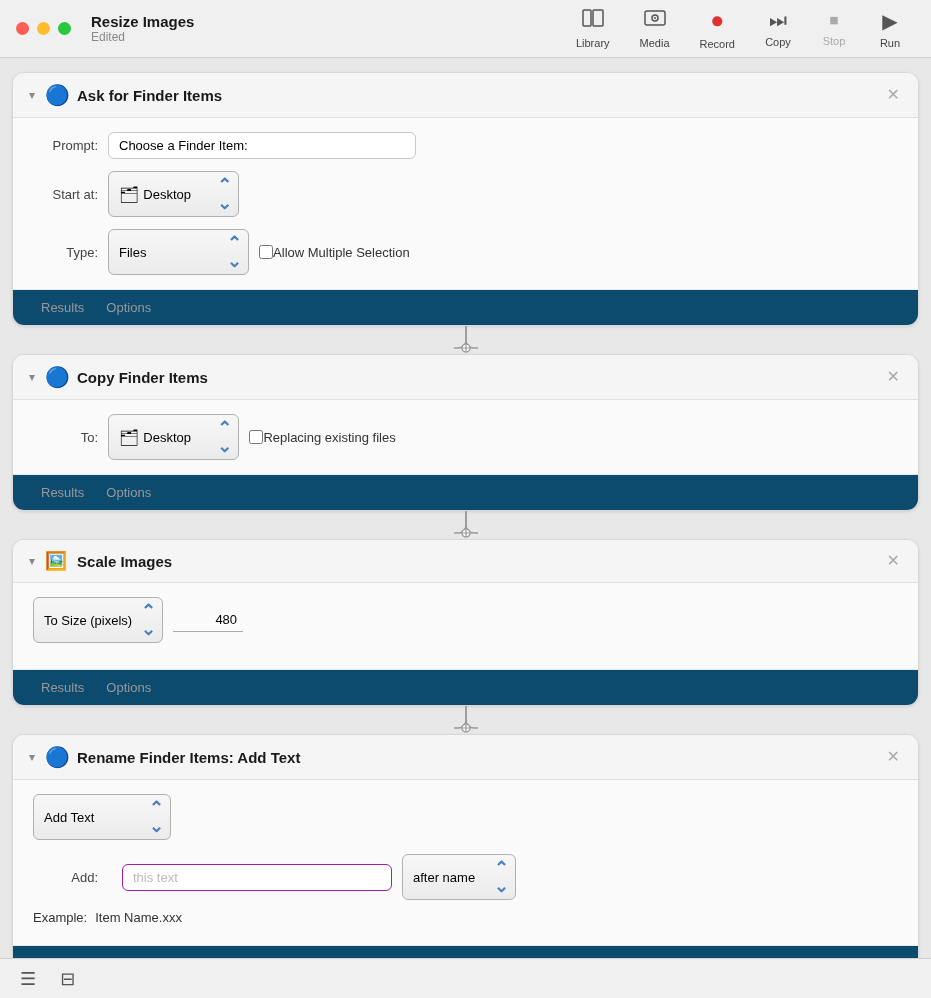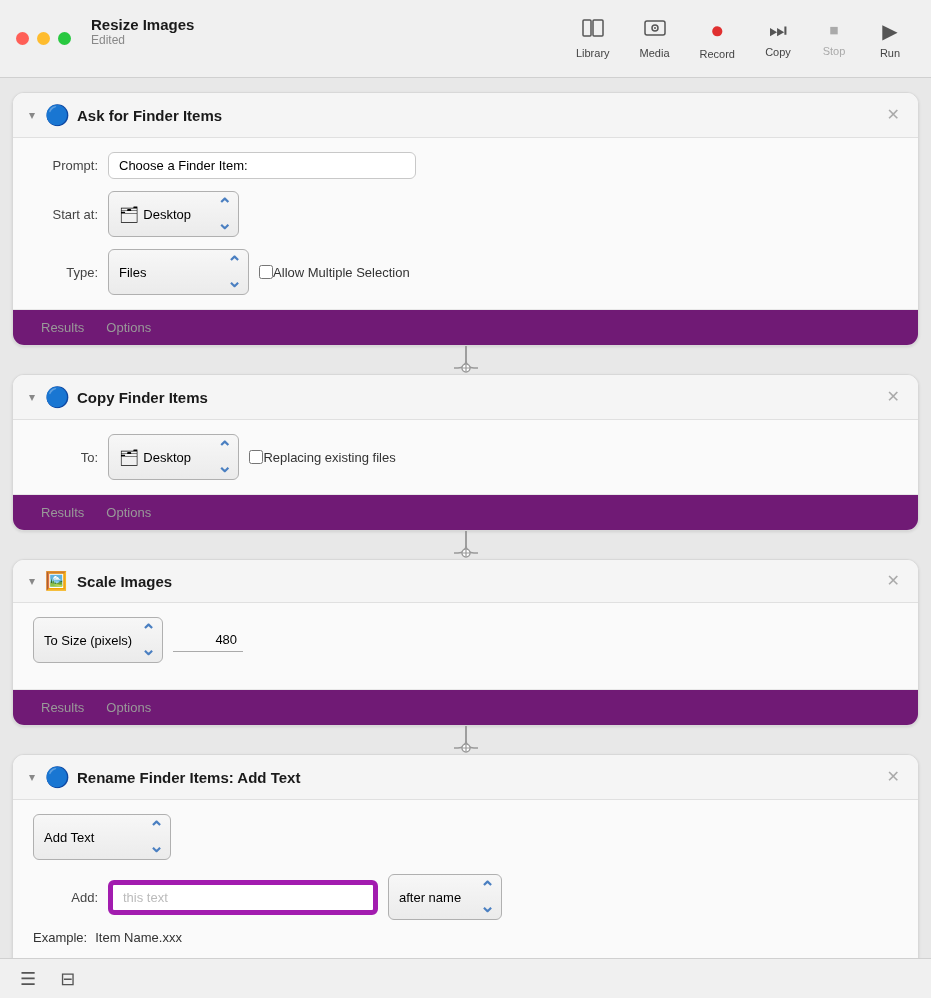--- a/index.html
+++ b/index.html
@@ -9,22 +9,23 @@
       width: 931px;
       min-height: 998px;
       overflow-x: hidden;
     }
 
     
     .titlebar {
       background: #f0f0f0;
       border-bottom: 1px solid #d0d0d0;
       display: flex;
-      padding: 16px 16px;
-      height: 78px;
+      align-items: center;
+      padding: 8px 16px;
+      height: 58px;
       position: relative;
     }
     .window-controls {
       display: flex;
       gap: 8px;
       align-items: center;
       margin-right: 20px;
     }
     .wc-btn {
       width: 13px; height: 13px;
@@ -216,21 +217,21 @@
       width: 14px; height: 14px;
       cursor: pointer;
     }
 
     
     .card-footer {
       display: flex;
       gap: 0;
       padding: 8px 20px;
       border-top: 1px solid #e8e8e8;
-      background: #701a75;
+      background: #0c4a6e;
     }
     .footer-tab {
       font-size: 13px;
       color: #999;
       padding: 2px 8px;
       cursor: pointer;
       background: none;
       border: none;
       border-radius: 4px;
     }
@@ -259,28 +260,29 @@
       margin-bottom: 14px;
     }
 
     .add-row {
       display: flex;
       align-items: center;
       gap: 10px;
       margin-bottom: 10px;
     }
     .add-text-input {
-      border: 5px solid #a21caf;
+      border: 1px solid #a21caf;
       border-radius: 6px;
       padding: 5px 10px;
       font-size: 13px;
       background: white;
       outline: none;
       width: 270px;
       color: #aaa;
+      margin-left: 14px;
     }
     .add-text-input::placeholder { color: #bbb; }
 
     .example-row {
       display: flex;
       align-items: center;
       gap: 8px;
       margin-bottom: 6px;
       margin-top: 4px;
     }

